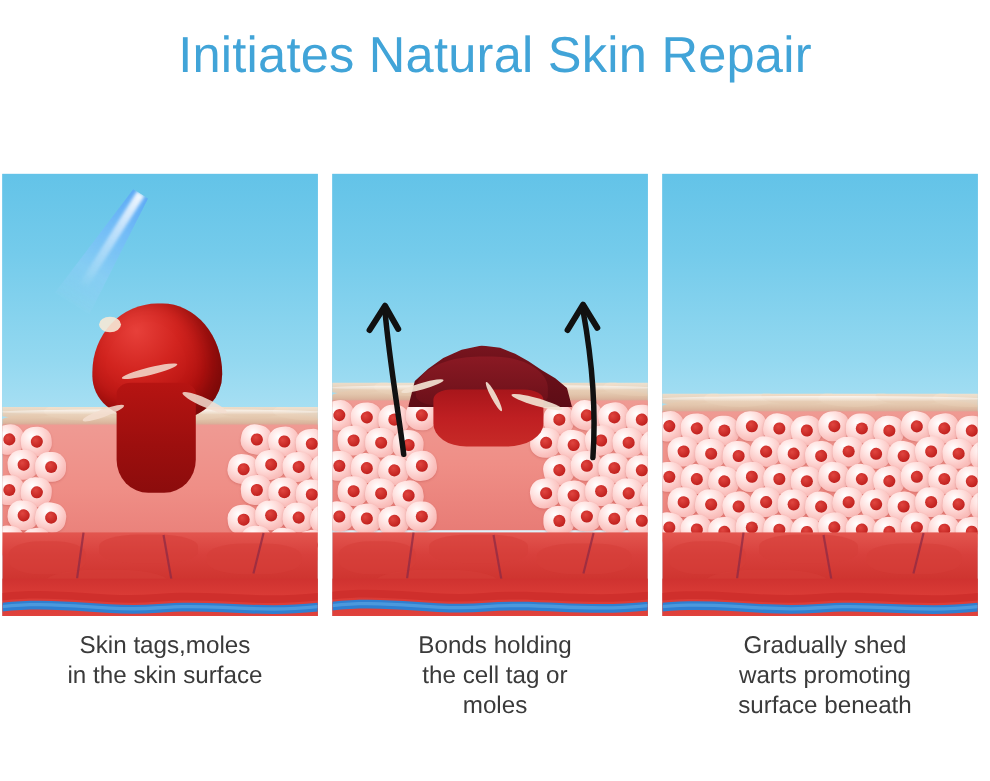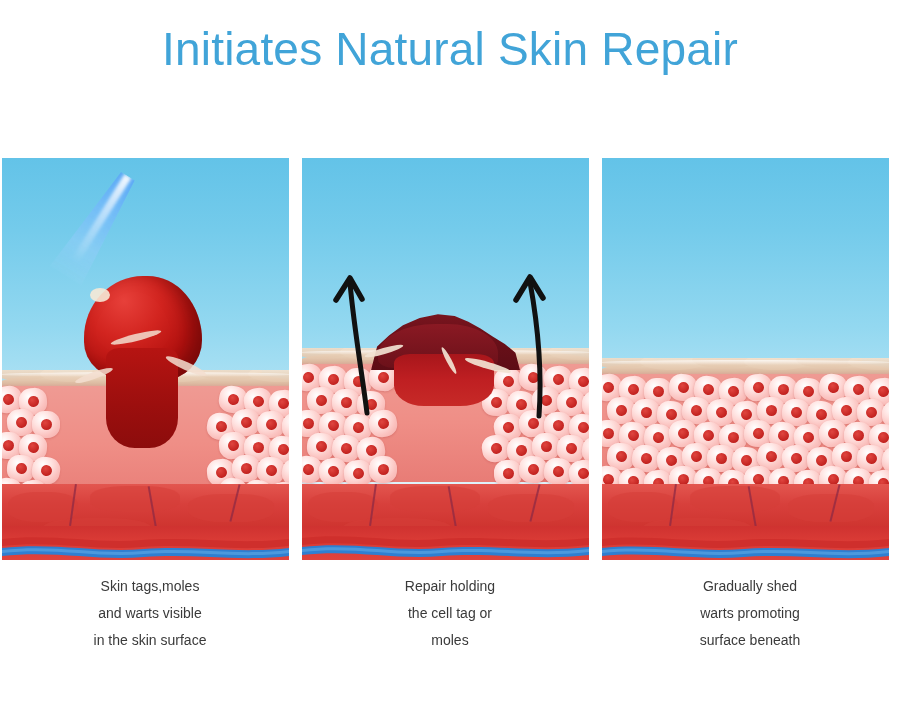--- a/index.html
+++ b/index.html
@@ -299,21 +299,21 @@
     position: absolute;
     top: 573px;
     left: 0;
     width: 900px;
     height: 120px;
     display: flex;
   }
   .caption {
     width: 300px;
     text-align: center;
-    font-size: 14px;
+    font-size: 22px;
     line-height: 27px;
     color: #3a3a3a;
     padding: 0 14px;
   }
   .caption .ln { display: block; white-space: nowrap; }
 </style>
 </head>
 <body>
 
 <h1 id="page-title">Initiates Natural Skin Repair</h1>
@@ -621,25 +621,24 @@
           <path d="M0,24 C52,19 94,29 142,25 C192,21 234,30 287,24 L287,27 C234,33 192,24 142,28 C94,32 52,22 0,27 Z" fill="#54a0e0" opacity=".8"></path>
         </svg>
       </div>
     </div>
   </div>
 </div>
 
 <div id="captions">
   <div class="caption">
     <span class="ln">Skin tags,moles</span>
-    <span class="ln">and warts visible</span>
     <span class="ln">in the skin surface</span>
   </div>
   <div class="caption">
-    <span class="ln">Repair holding</span>
+    <span class="ln">Bonds holding</span>
     <span class="ln">the cell tag or</span>
     <span class="ln">moles</span>
   </div>
   <div class="caption">
     <span class="ln">Gradually shed</span>
     <span class="ln">warts promoting</span>
     <span class="ln">surface beneath</span>
   </div>
 </div>
 

